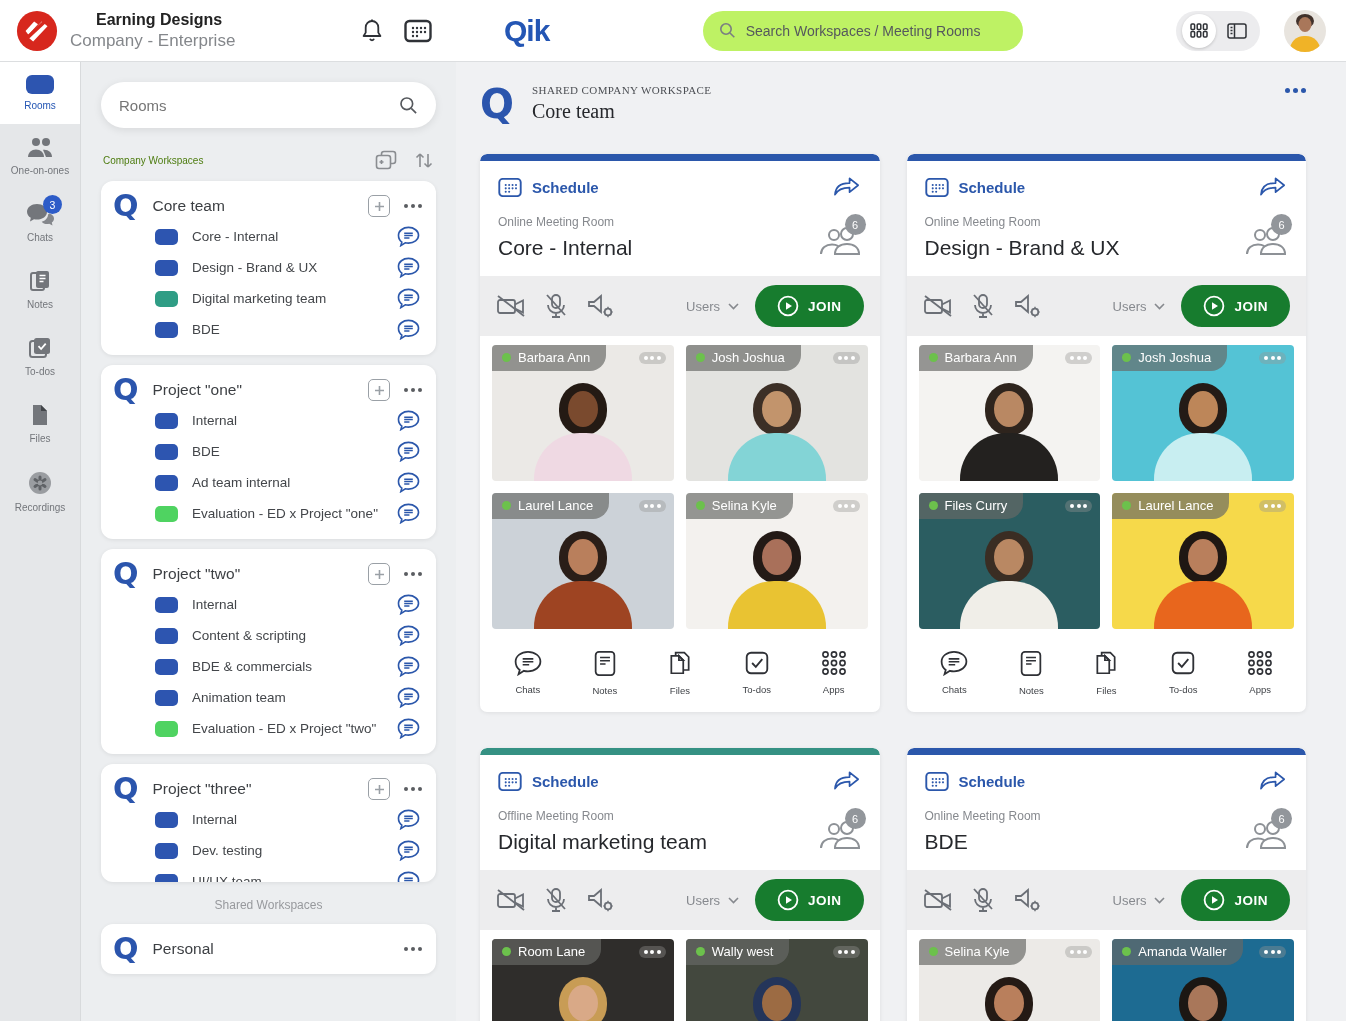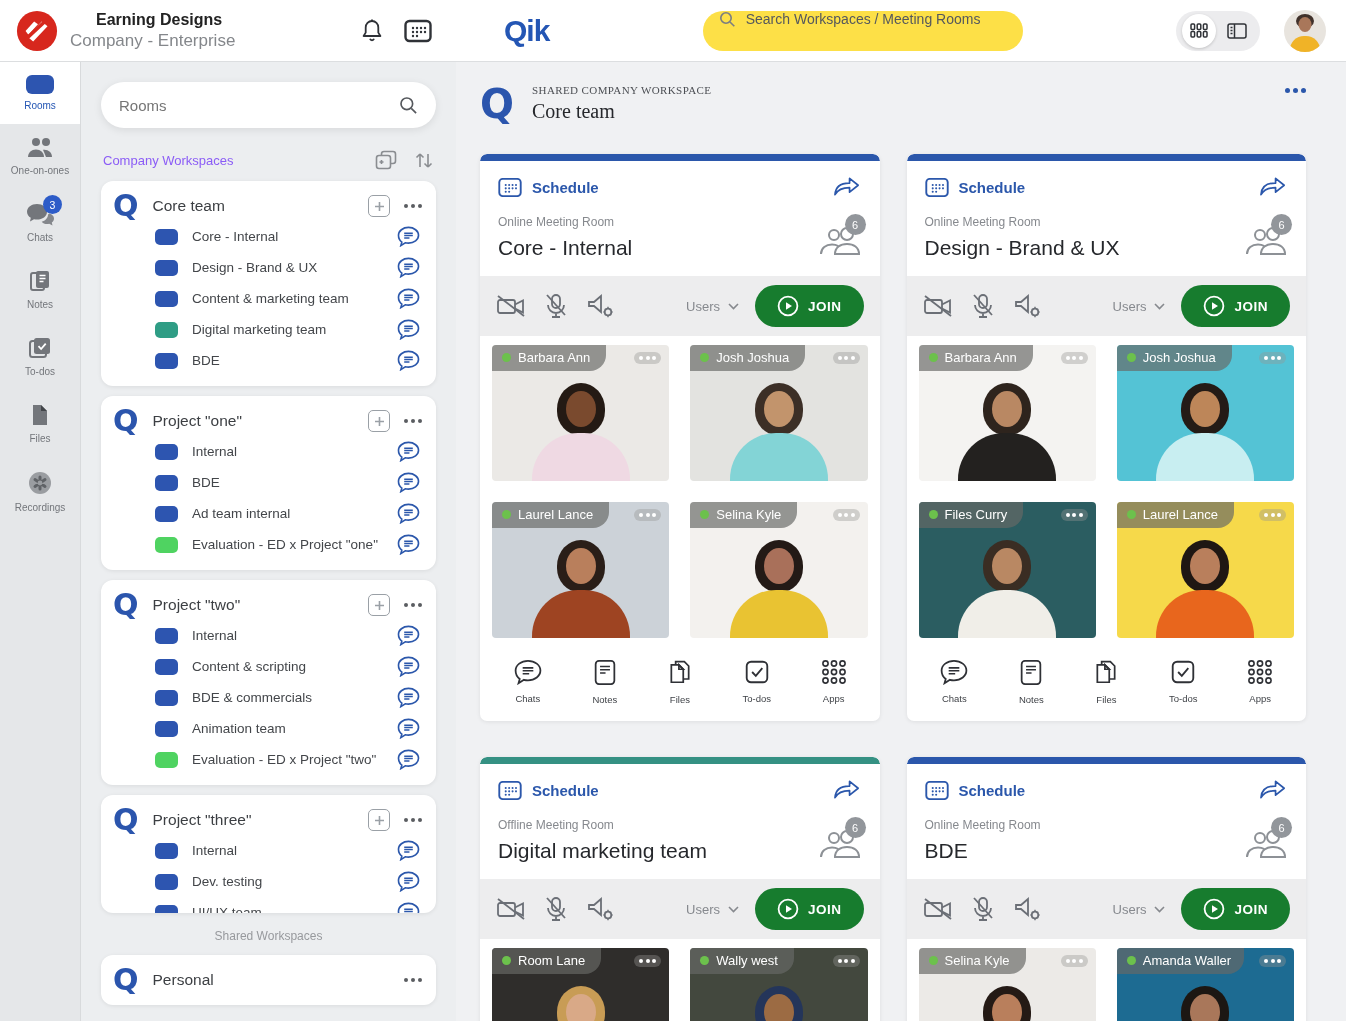--- a/index.html
+++ b/index.html
@@ -9,21 +9,21 @@
   
   .app-header{height:62px;background:#fff;border-bottom:1px solid #dcdee0;display:flex;align-items:center;}
   .org-block{width:456px;flex:0 0 456px;display:flex;align-items:center;padding:0 14px 0 16px;}
   .org-logo{width:42px;height:42px;flex:0 0 42px;}
   .org-meta{margin-left:12px;flex:1;}
   .org-name{font-size:16px;font-weight:700;color:#222;margin-left:26px;}
   .org-sub{font-size:17px;color:#84878b;margin-top:2px;}
   .org-icons{display:flex;align-items:center;gap:20px;margin-right:10px;}
   .qik-logo{font-size:30px;font-weight:800;color:#2456b4;letter-spacing:-1px;margin-left:48px;}
   .top-search{flex:1;display:flex;justify-content:center;}
-  .top-search .pill{width:320px;height:40px;background:#fde047;border-radius:20px;display:flex;align-items:flex-start;padding:0 16px;gap:10px;border:none;color:#55585d;font-size:14px;}
+  .top-search .pill{width:320px;height:40px;background:#bef264;border-radius:20px;display:flex;align-items:center;padding:0 16px;gap:10px;border:none;color:#55585d;font-size:14px;}
   .view-toggle{background:#ececee;border-radius:20px;height:40px;display:flex;align-items:center;padding:0 6px;gap:4px;margin-right:24px;}
   .view-btn{width:34px;height:34px;border-radius:50%;display:flex;align-items:center;justify-content:center;border:none;background:transparent;cursor:pointer;}
   .view-btn.active{background:#fff;box-shadow:0 1px 3px rgba(0,0,0,.18);}
   .avatar{width:42px;height:42px;border-radius:50%;background:#e8e4de;margin-right:20px;position:relative;overflow:hidden;flex:0 0 42px;}
   .avatar .a-head{position:absolute;top:7px;left:50%;transform:translateX(-50%);width:13px;height:15px;border-radius:50%;background:#a9775a;}
   .avatar .a-hair{position:absolute;top:4px;left:50%;transform:translateX(-50%);width:18px;height:14px;border-radius:50%;background:#40312a;}
   .avatar .a-torso{position:absolute;bottom:0;left:50%;transform:translateX(-50%);width:30px;height:16px;border-radius:14px 14px 0 0;background:#f0b327;}
 
   
   .shell{display:flex;height:959px;}
@@ -35,21 +35,21 @@
   .rail-item.active{background:#fff;}
   .rail-item.active .lbl{color:#2456b4;}
   .rooms-glyph{width:28px;height:19px;border-radius:6px;background:#2d55b0;}
   .badge{position:absolute;top:6px;right:18px;min-width:19px;height:19px;border-radius:10px;background:#2d5cc8;color:#fff;font-size:10.5px;display:flex;align-items:center;justify-content:center;padding:0 4px;}
 
   
   .sidebar{width:375px;flex:0 0 375px;background:#eceef0;overflow:hidden;padding-top:20px;}
   .side-search{margin:0 20px;height:46px;background:#fff;border-radius:23px;box-shadow:0 2px 8px rgba(0,0,0,.09);display:flex;align-items:center;padding:0 18px;}
   .side-search input{border:none;outline:none;flex:1;font-size:15px;color:#3c3f43;background:transparent;font-family:inherit;}
   .section-head{display:flex;align-items:center;margin:22px 22px 10px;}
-  .section-head .lbl{font-size:13px;color:#8b5cf6;flex:1;}
+  .section-head .lbl{font-size:10px;color:#4d7c0f;flex:1;}
   .section-head .ics{display:flex;align-items:center;gap:16px;}
   .ws-card{background:#fff;border-radius:12px;margin:0 20px 10px;box-shadow:0 1px 4px rgba(0,0,0,.08);padding:10px 14px 10px 12px;}
   .ws-card.clipped{max-height:118px;overflow:hidden;}
   .ws-head{display:flex;align-items:center;}
   .q-glyph{font-weight:800;color:#2b55ad;font-family:"DejaVu Sans",sans-serif;line-height:1;}
   .ws-head .q-glyph{font-size:30px;}
   .ws-name{flex:1;margin-left:14px;font-size:15.5px;color:#3c3f43;}
   .plus-btn{width:22px;height:22px;border:1.5px solid #9aa0a6;border-radius:5px;background:#fff;display:flex;align-items:center;justify-content:center;cursor:pointer;}
   .dots{display:flex;gap:3px;align-items:center;cursor:pointer;padding:4px 0 4px 14px;}
   .dots i{width:4px;height:4px;border-radius:50%;background:#5a5d61;}
@@ -75,21 +75,21 @@
   .meta-row{display:flex;align-items:flex-end;margin-top:16px;}
   .meta-left{flex:1;}
   .room-type{font-size:12px;color:#86898e;}
   .room-title{font-size:21px;color:#26282c;margin-top:7px;}
   .ppl{position:relative;width:44px;height:36px;}
   .ppl .cnt{position:absolute;top:-10px;right:-4px;width:21px;height:21px;border-radius:50%;background:#92969b;color:#fff;font-size:11px;display:flex;align-items:center;justify-content:center;}
   .ctrl-bar{background:#ededee;display:flex;align-items:center;padding:9px 16px;}
   .ctrl-icons{display:flex;align-items:center;gap:18px;flex:1;}
   .users-dd{display:flex;align-items:center;gap:8px;color:#86898e;font-size:13px;cursor:pointer;margin-right:16px;}
   .join-btn{background:#177c2e;border:none;color:#fff;font-weight:700;font-size:13.5px;border-radius:21px;height:42px;padding:0 22px;display:flex;align-items:center;gap:9px;cursor:pointer;letter-spacing:.5px;}
-  .tiles{display:grid;grid-template-columns:1fr 1fr;gap:21px;padding:9px 12px;}
+  .tiles{display:grid;grid-template-columns:1fr 1fr;gap:12px;padding:9px 12px;}
   .tile{position:relative;height:136px;border-radius:4px;overflow:hidden;}
   .person{position:absolute;left:50%;bottom:0;transform:translateX(-50%);width:120px;height:100px;}
   .hair{position:absolute;left:50%;top:2px;transform:translateX(-50%);width:48px;height:52px;border-radius:50% 50% 46% 46%;}
   .head{position:absolute;left:50%;top:10px;transform:translateX(-50%);width:30px;height:36px;border-radius:50%;}
   .torso{position:absolute;left:50%;bottom:0;transform:translateX(-50%);width:98px;height:48px;border-radius:46px 46px 0 0;}
   .tile-name{position:absolute;top:0;left:0;display:flex;align-items:center;gap:7px;padding:5px 16px 6px 10px;background:rgba(103,104,101,.68);border-radius:0 0 16px 0;color:#fff;font-size:13px;max-width:72%;white-space:nowrap;}
   .p-dot{width:9px;height:9px;border-radius:50%;background:#6cc14c;flex:0 0 9px;}
   .tile-menu{position:absolute;top:7px;right:8px;display:flex;gap:2.5px;padding:4px 5px;border-radius:8px;background:rgba(150,150,148,.38);cursor:pointer;}
   .tile-menu i{width:4px;height:4px;border-radius:50%;background:#fff;}
   .card-foot{display:flex;justify-content:space-around;padding:12px 8px 16px;}
@@ -281,28 +281,20 @@
       </div>
       <div class="room-row">
         <span class="room-chip" style="background: rgb(45, 85, 176);"></span>
         <span class="room-name">Design - Brand &amp; UX</span>
         <svg style="cursor:pointer" width="23" height="21" viewBox="0 0 24 22" fill="none" stroke="#2b57ab" stroke-width="1.7">
             <path d="M12 1.5c5.8 0 10.5 3.7 10.5 8.3S17.8 18 12 18c-1.2 0-2.3-.1-3.4-.4L4 20.5l1-3.6C2.9 15.4 1.5 13 1.5 9.8 1.5 5.2 6.2 1.5 12 1.5z"></path>
             <path d="M7.5 7.5h9M7.5 10h9M7.5 12.5h5.5" stroke-width="1.5"></path>
           </svg>
       </div>
       <div class="room-row">
-        <span class="room-chip" style="background: rgb(45, 85, 176);"></span>
-        <span class="room-name">Content &amp; marketing team</span>
-        <svg style="cursor:pointer" width="23" height="21" viewBox="0 0 24 22" fill="none" stroke="#2b57ab" stroke-width="1.7">
-            <path d="M12 1.5c5.8 0 10.5 3.7 10.5 8.3S17.8 18 12 18c-1.2 0-2.3-.1-3.4-.4L4 20.5l1-3.6C2.9 15.4 1.5 13 1.5 9.8 1.5 5.2 6.2 1.5 12 1.5z"></path>
-            <path d="M7.5 7.5h9M7.5 10h9M7.5 12.5h5.5" stroke-width="1.5"></path>
-          </svg>
-      </div>
-      <div class="room-row">
         <span class="room-chip" style="background: rgb(47, 157, 133);"></span>
         <span class="room-name">Digital marketing team</span>
         <svg style="cursor:pointer" width="23" height="21" viewBox="0 0 24 22" fill="none" stroke="#2b57ab" stroke-width="1.7">
             <path d="M12 1.5c5.8 0 10.5 3.7 10.5 8.3S17.8 18 12 18c-1.2 0-2.3-.1-3.4-.4L4 20.5l1-3.6C2.9 15.4 1.5 13 1.5 9.8 1.5 5.2 6.2 1.5 12 1.5z"></path>
             <path d="M7.5 7.5h9M7.5 10h9M7.5 12.5h5.5" stroke-width="1.5"></path>
           </svg>
       </div>
       <div class="room-row">
         <span class="room-chip" style="background: rgb(45, 85, 176);"></span>
         <span class="room-name">BDE</span>

